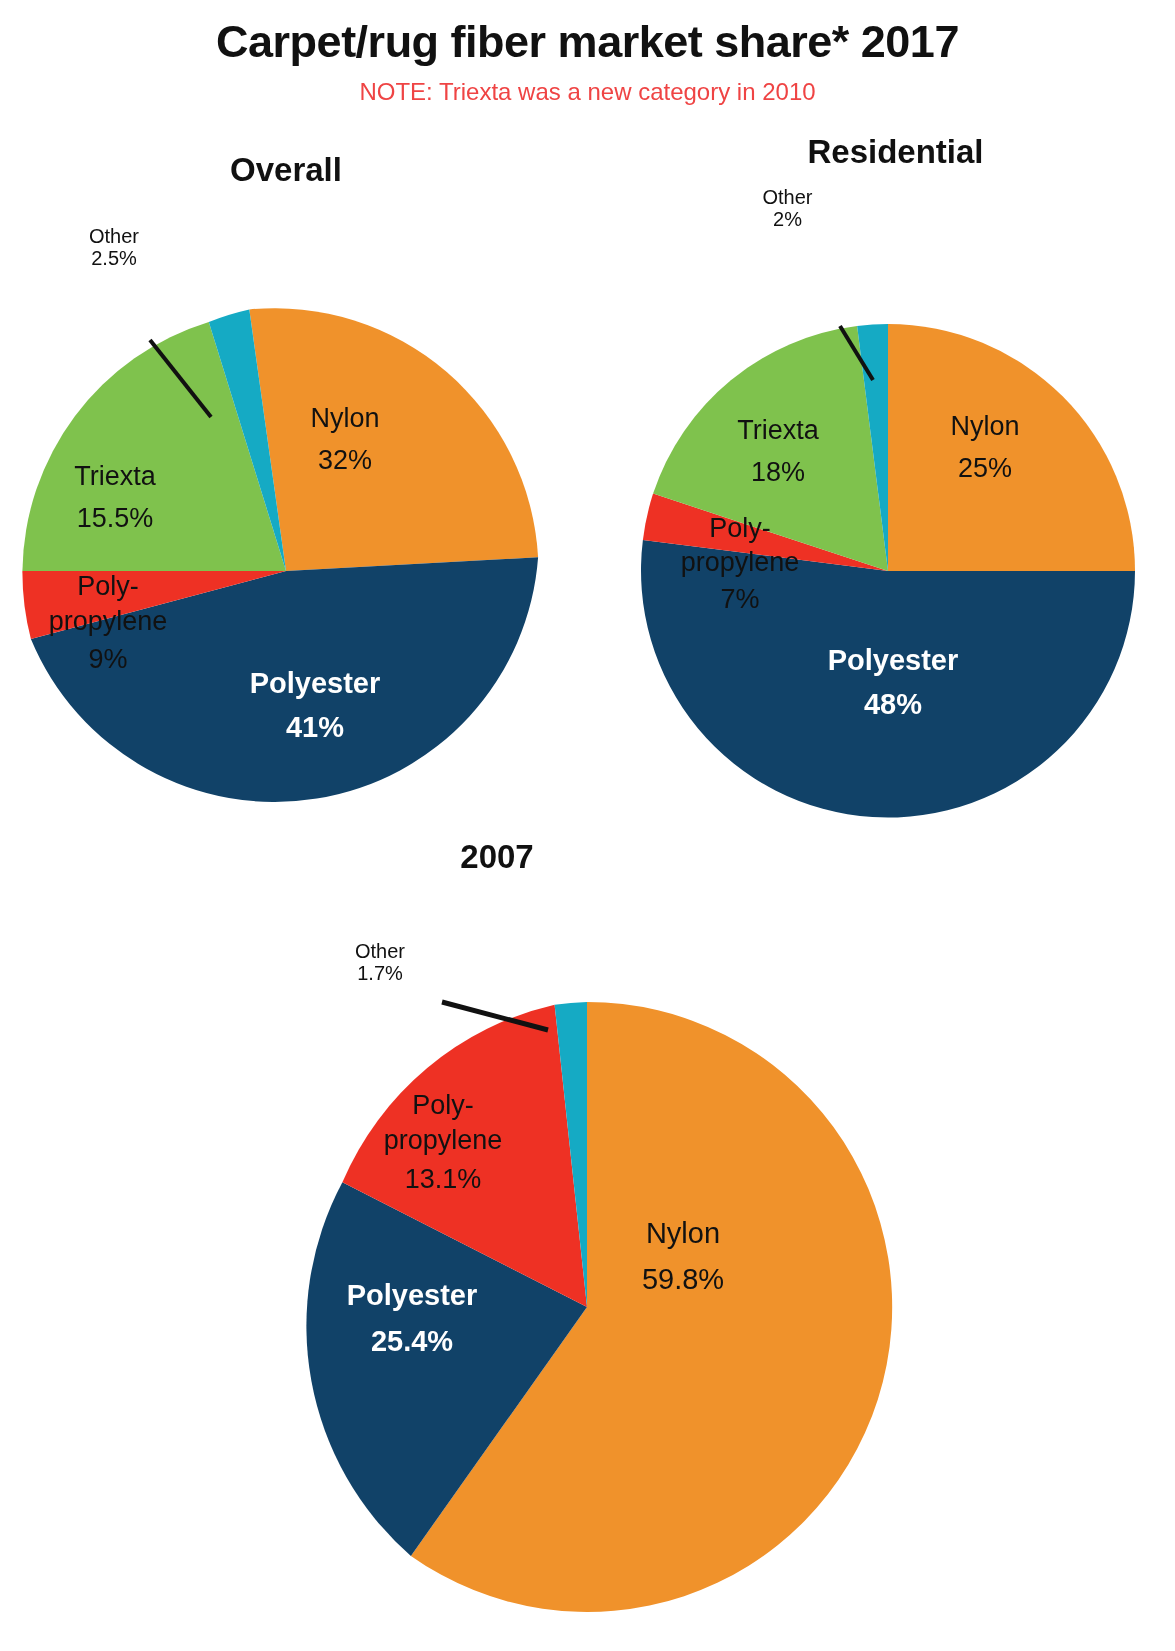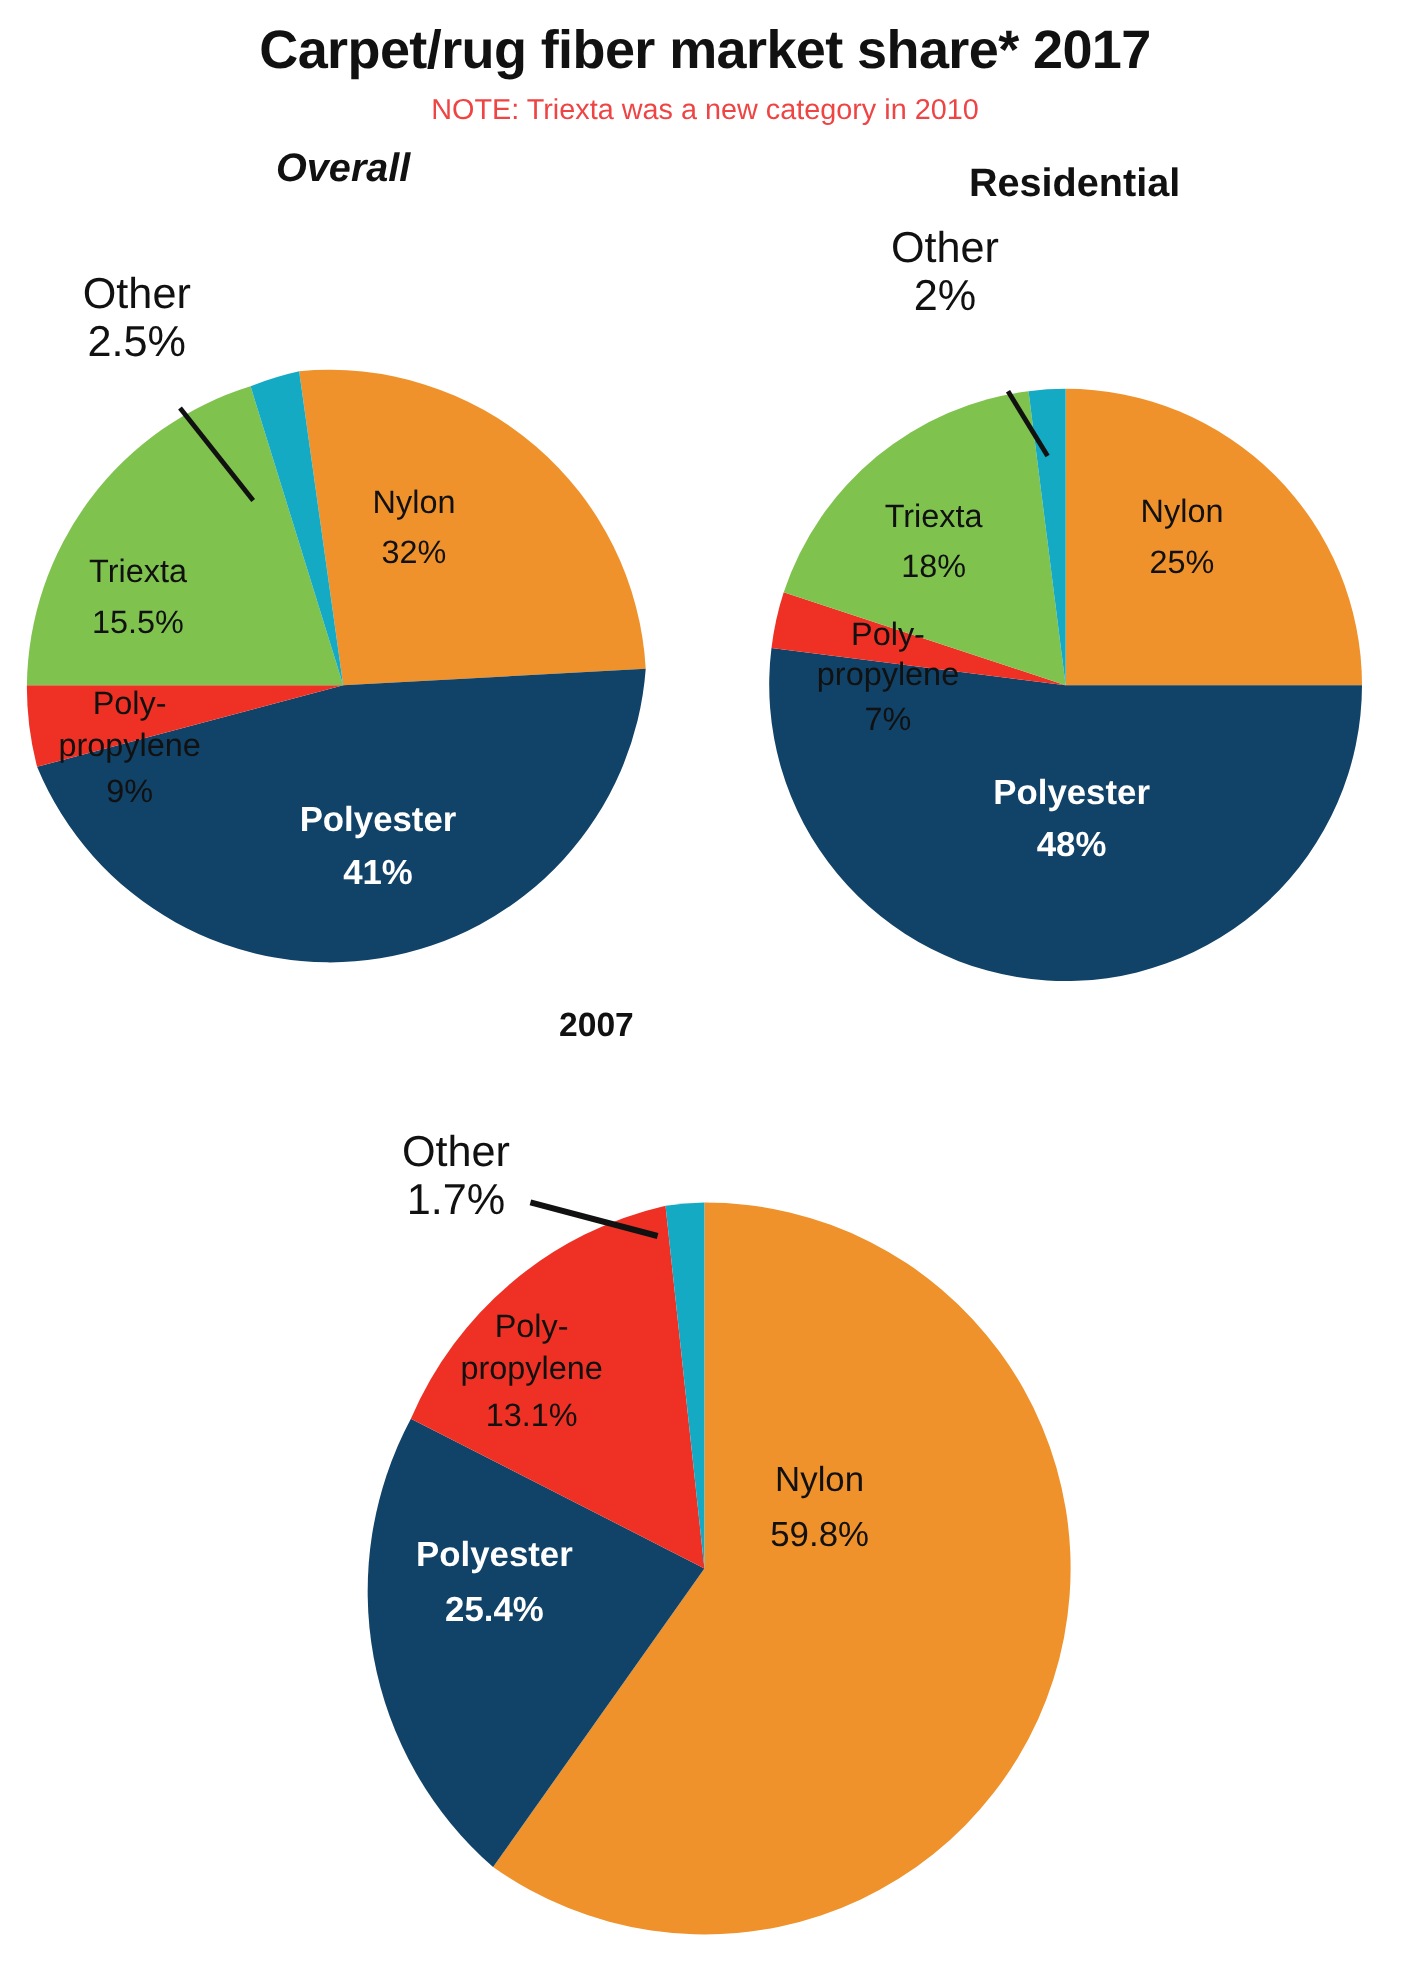--- a/index.html
+++ b/index.html
@@ -43,30 +43,30 @@
     color: #ef4444;
   }
 
   .panel-title {
     position: absolute;
     font-size: 33px;
     font-weight: bold;
     text-align: center;
     color: #111111;
   }
-  #title-overall  { top: 121px; left: 0px;   width: 572px; font-style: italic; }
+  #title-overall  { top: 151px; left: 0px;   width: 572px; }
   #title-resid    { top: 133px; left: 608px; width: 575px; }
 
   #title-2007 {
     position: absolute;
     top: 838px;
     left: 0;
     width: 994px;
     text-align: center;
-    font-size: 28px;
+    font-size: 33px;
     font-weight: bold;
     color: #111111;
   }
   #note-2007 {
     position: absolute;
     top: 890px;
     left: 0;
     width: 1175px;
     text-align: center;
     font-size: 22px;
@@ -75,21 +75,21 @@
   }
 
   
   .pie-wrap { position: absolute; }
   svg { display: block; overflow: visible; }
 
   
   .callout {
     position: absolute;
     text-align: center;
-    font-size: 36px;
+    font-size: 20px;
     line-height: 1.12;
     color: #111111;
     white-space: nowrap;
   }
   .callout .pct { display: block; font-weight: normal; }
 
   
   .slice-label {
     font-family: "Liberation Sans", sans-serif;
     font-size: 27px;

